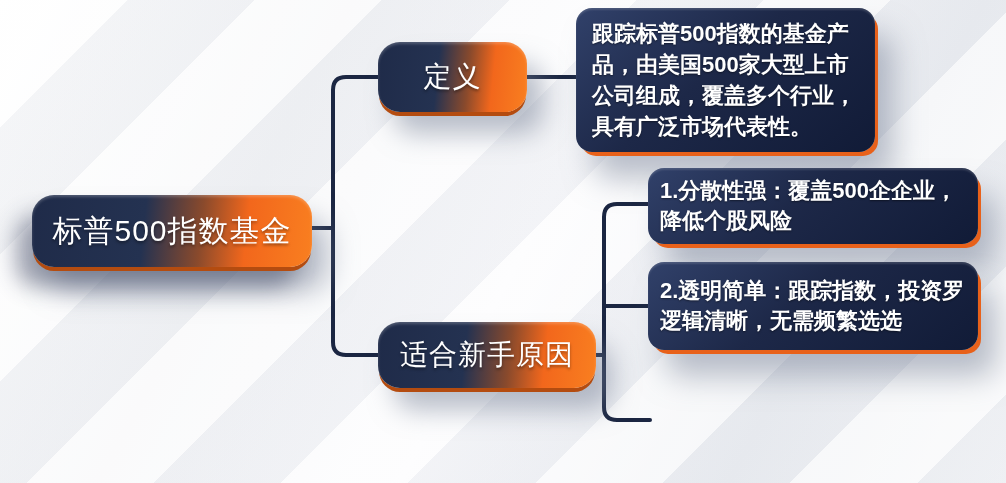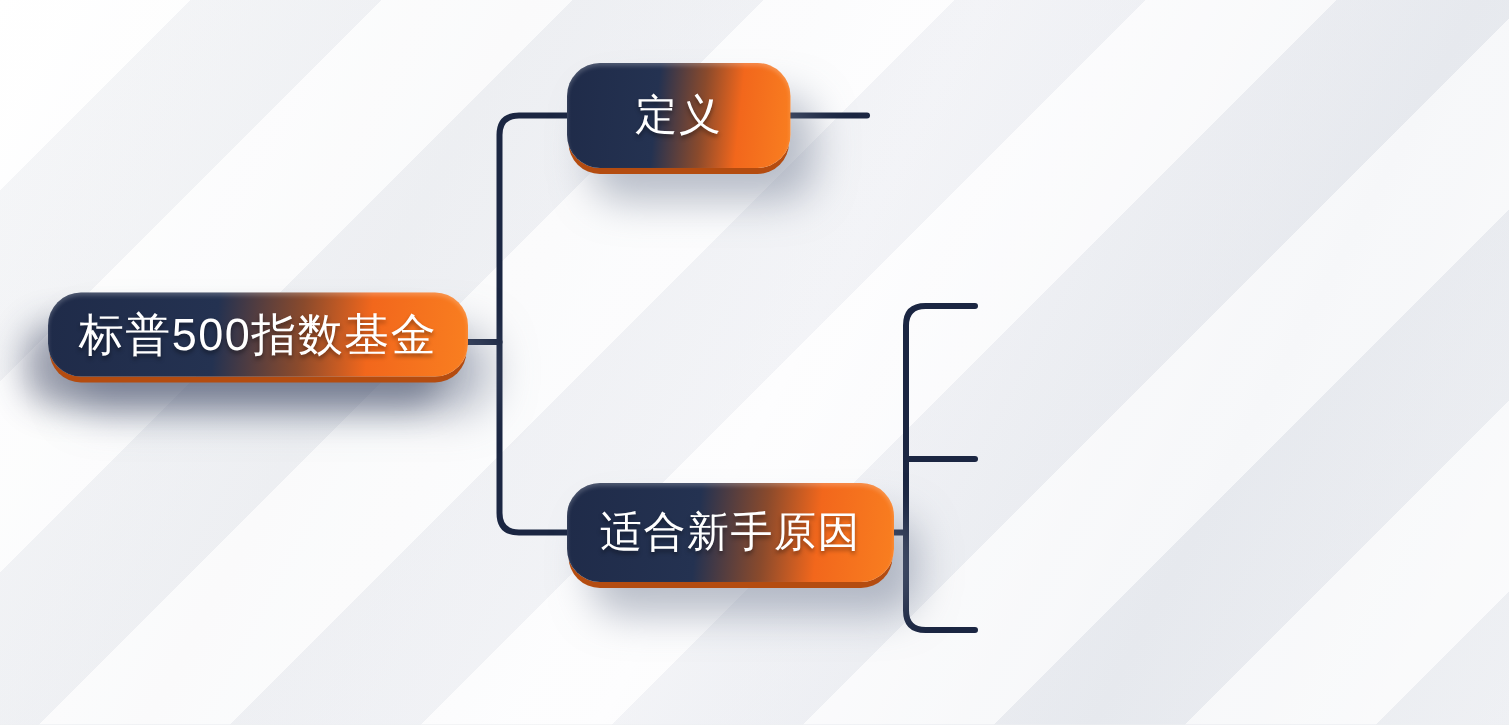--- a/index.html
+++ b/index.html
@@ -29,21 +29,21 @@
     background:linear-gradient(96deg,#1f2b49 0%,#243251 40%,#8a4a2c 60%,#f2671c 76%,#f97f20 100%);
     border-radius:22px;
     color:#ffffff;font-weight:400;letter-spacing:1px;
     text-shadow:0 2px 3px rgba(0,0,0,0.4);
     box-shadow:
       0 5px 0 -1px #b44c10,
       16px 22px 26px rgba(118,128,150,0.5),
       inset 0 2px 3px rgba(255,255,255,0.22);
   }
   .node.root{
-    left:32px;top:195px;width:280px;height:56px;font-size:30px;
+    left:32px;top:195px;width:280px;height:72px;font-size:30px;
     box-shadow:
       0 5px 0 -1px #b44c10,
       -16px 20px 22px rgba(44,54,84,0.45),
       16px 24px 28px rgba(118,128,150,0.5),
       inset 0 2px 3px rgba(255,255,255,0.22);
   }
   .node.branch-def{left:378px;top:42px;width:149px;height:70px;font-size:28px;}
   .node.branch-reasons{left:378px;top:322px;width:218px;height:66px;font-size:28px;text-align:center;}
 
   .detail-box{
@@ -92,17 +92,26 @@
   </div>
 
   <div class="node branch-def">
     <span>定义</span>
   </div>
 
   <div class="node branch-reasons">
     <span>适合新手原因</span>
   </div>
 
+  <div class="detail-box definition">
+    <p>跟踪标普500指数的基金产品，由美国500家大型上市公司组成，覆盖多个行业，具有广泛市场代表性。</p>
+  </div>
 
+  <div class="detail-box reason reason1">
+    <p>1.分散性强：覆盖500企企业，降低个股风险</p>
+  </div>
 
+  <div class="detail-box reason reason2">
+    <p>2.透明简单：跟踪指数，投资罗逻辑清晰，无需频繁选选</p>
+  </div>
 
 
 </div>
 
 </body></html>

